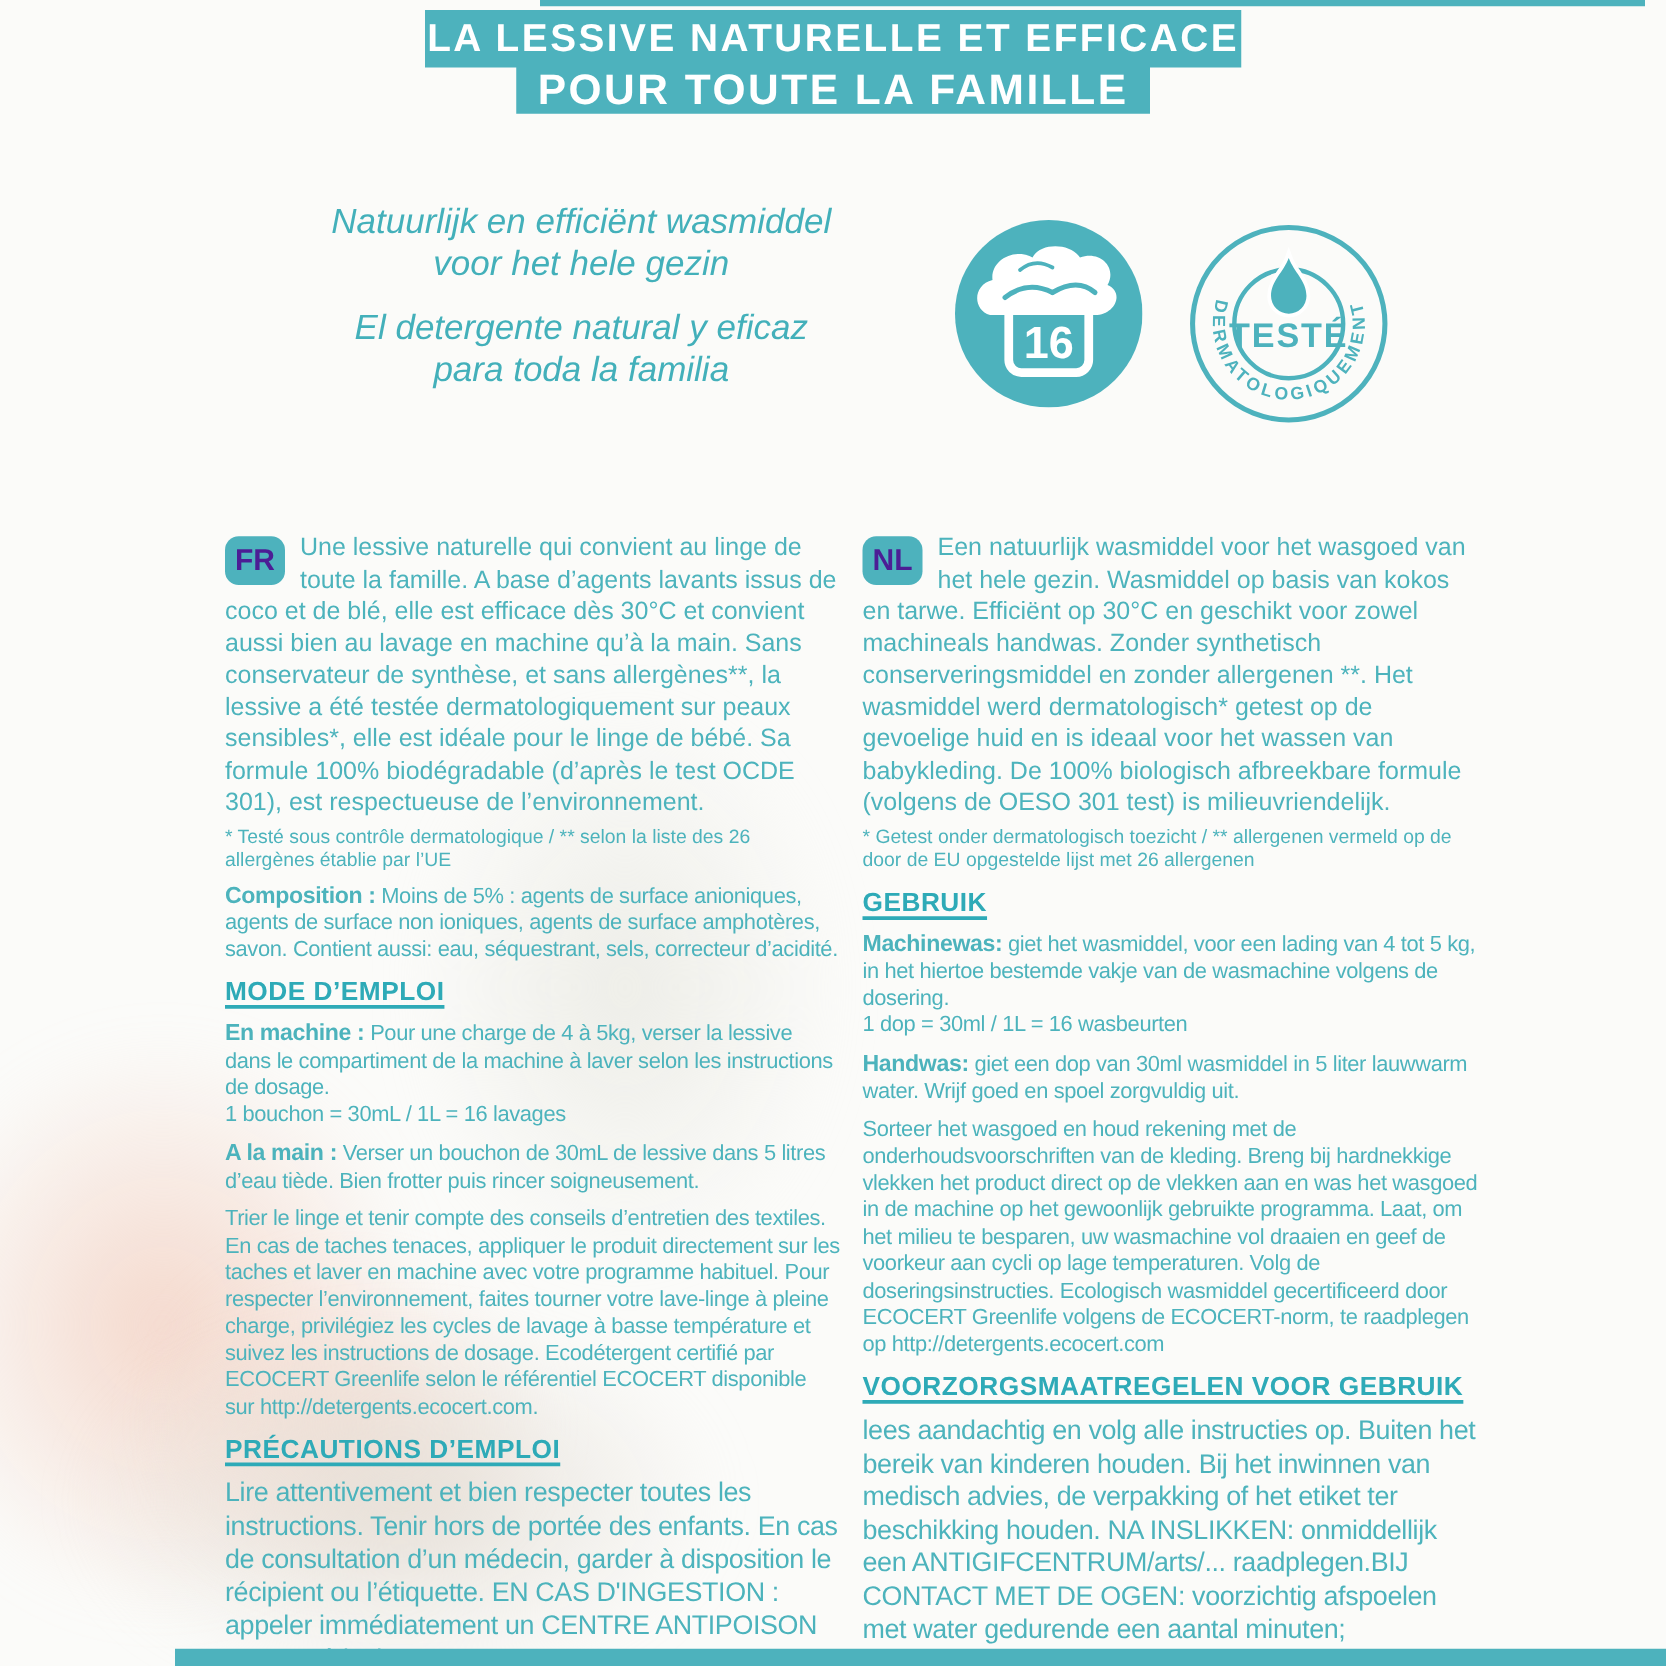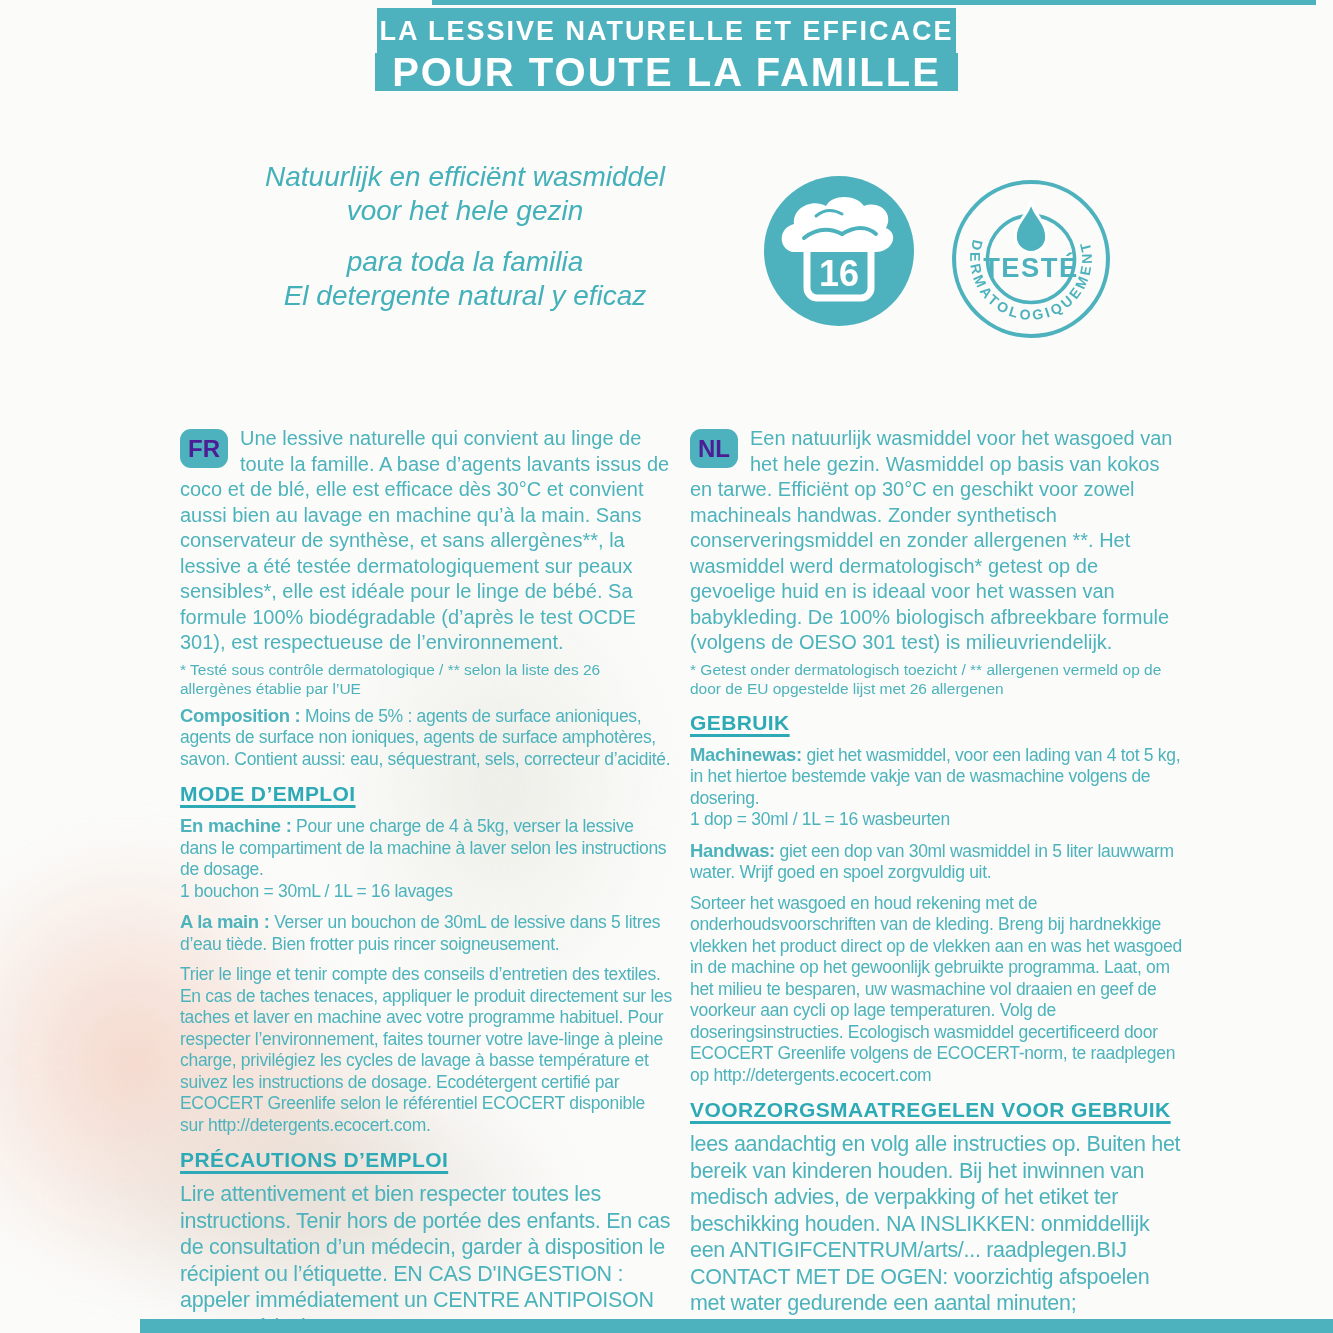--- a/index.html
+++ b/index.html
@@ -21,22 +21,22 @@
     background:radial-gradient(ellipse at center, rgba(246,220,208,0.8), rgba(246,220,208,0) 70%); }
 
   .top-sliver { position:absolute; top:0; left:432px; width:884px; height:5px;
     background:#4db2bd; z-index:2; }
 
   .header { position:absolute; top:8px; left:0; width:100%; text-align:center; z-index:3; }
   .header .bar {
     display:inline-block; background:#4db2bd; color:#ffffff;
     font-weight:bold; letter-spacing:2px;
   }
-  .bar1 { font-size:27px; line-height:46px; padding:0 2px; }
-  .bar2 { font-size:40px; line-height:38px; padding:0 17px; margin-top:-1px; }
+  .bar1 { font-size:31px; line-height:46px; padding:0 2px; }
+  .bar2 { font-size:34px; line-height:38px; padding:0 17px; margin-top:-1px; }
 
   .subtitles { position:absolute; top:160px; left:165px; width:600px;
     text-align:center; z-index:3; color:#43b0ba; font-style:italic; }
   .subtitle { font-size:28px; line-height:34px; margin-bottom:17px; font-weight:500; }
 
   .badge-wash { position:absolute; left:764px; top:176px; z-index:3; }
   .badge-seal { position:absolute; left:950px; top:178px; z-index:3; }
 
   .col { position:absolute; top:426px; width:492px; z-index:3; color:#4cb3bc; }
   .col-fr { left:180px; }
@@ -82,22 +82,22 @@
     <div><span class="bar bar1">LA LESSIVE NATURELLE ET EFFICACE</span></div>
     <div><span class="bar bar2">POUR TOUTE LA FAMILLE</span></div>
   </div>
 
   <div class="subtitles">
     <div class="subtitle">
       <div>Natuurlijk en efficiënt wasmiddel</div>
       <div>voor het hele gezin</div>
     </div>
     <div class="subtitle">
+      <div>El detergente natural y eficaz</div>
       <div>para toda la familia</div>
-      <div>El detergente natural y eficaz</div>
     </div>
   </div>
 
   <div class="badge-wash">
     <svg width="150" height="150" viewBox="0 0 150 150">
       <circle cx="75" cy="75" r="75" fill="#4db2bd"></circle>
       <rect x="43" y="66" width="64" height="56" rx="10" fill="none" stroke="#ffffff" stroke-width="7"></rect>
       <path d="M28 76 C14 72 14 52 30 48 C28 32 48 22 62 30 C68 18 92 18 100 30 C116 24 130 38 122 52 C136 58 128 76 112 76 Z" fill="#ffffff"></path>
       <path d="M40 62 Q58 48 78 58" stroke="#4db2bd" stroke-width="4" fill="none" stroke-linecap="round"></path>
       <path d="M78 58 Q98 46 112 58" stroke="#4db2bd" stroke-width="4" fill="none" stroke-linecap="round"></path>

